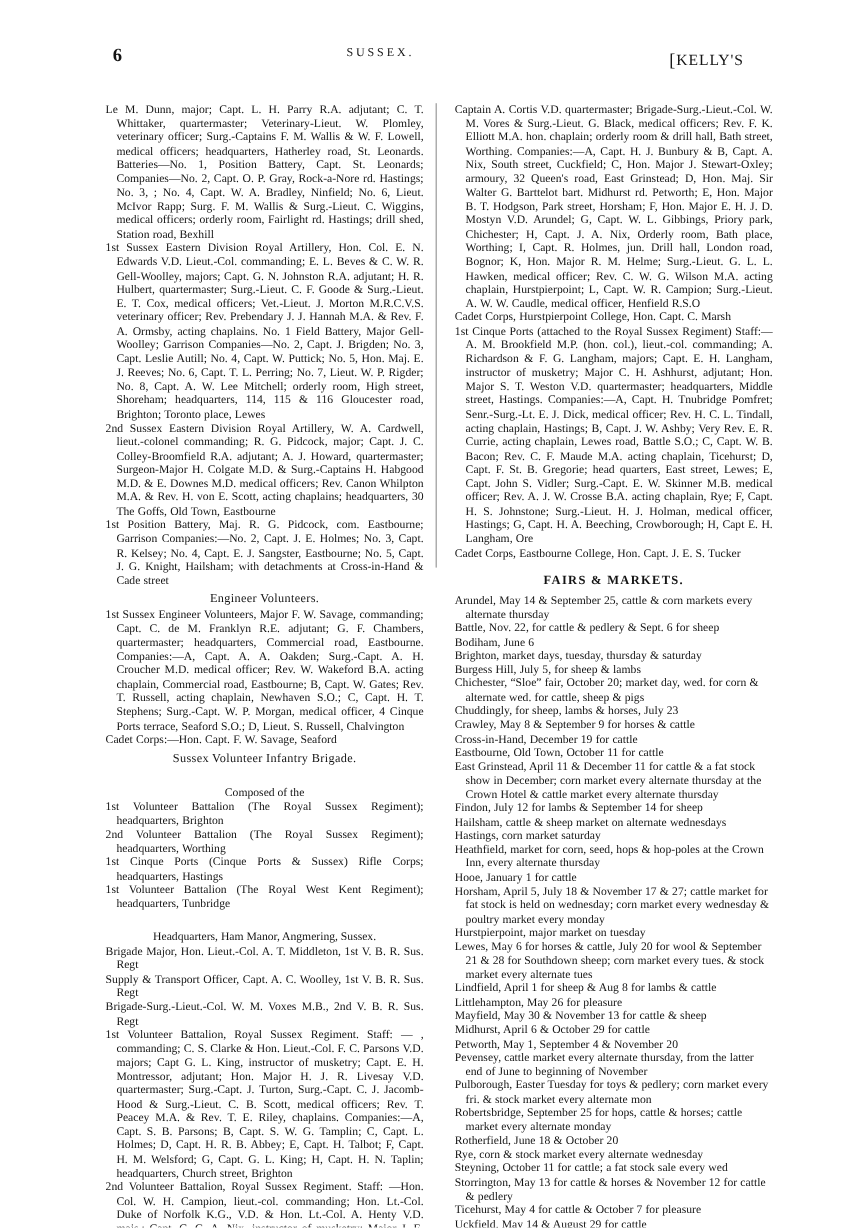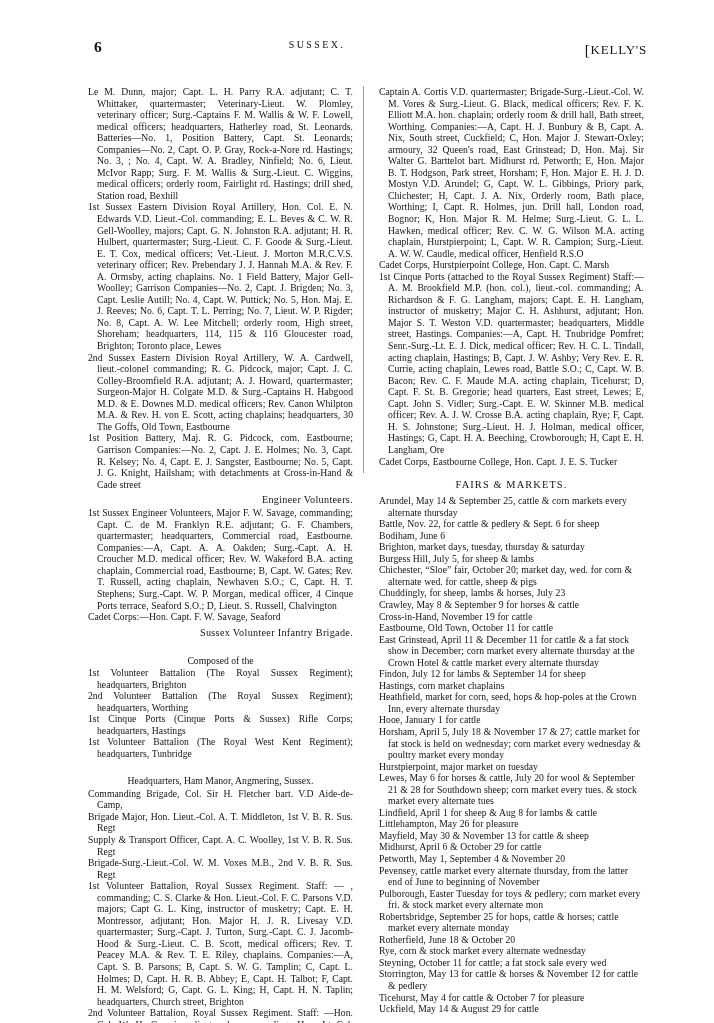--- a/index.html
+++ b/index.html
@@ -38,21 +38,21 @@
     left: 0;
     top: 1px;
     width: 634px;
     text-align: center;
     font-size: 10px;
     letter-spacing: 2.4px;
     font-weight: normal;
   }
   .head-pub {
     position: absolute;
-    right: 67px;
+    right: 94px;
     top: 4px;
     font-size: 11px;
     letter-spacing: 0.8px;
   }
   .head-pub .bracket {
     font-size: 15px;
     vertical-align: -1px;
   }
   .head-pub .smallcap-k {
     font-size: 13px;
@@ -91,37 +91,38 @@
     text-justify: inter-word;
     letter-spacing: 0.02px;
     word-spacing: 0.2px;
   }
   p.hang {
     padding-left: 9px;
     text-indent: -9px;
   }
   .sect-head {
     margin: 4px 0 1px 0;
-    text-align: right;
+    text-align: center;
     font-size: 10.2px;
     line-height: 12px;
     letter-spacing: 0.3px;
   }
   .sect-sub {
     margin: 16px 0 1px 0;
     text-align: center;
     font-size: 9.7px;
     line-height: 11.4px;
   }
   .fairs-head {
     margin: 12px 0 4px 0;
     text-align: center;
     font-size: 10.4px;
     letter-spacing: 1.1px;
     line-height: 12px;
+    font-weight: bold;
   }
 
   .entry {
     margin: 0;
     font-size: 9.7px;
     line-height: 11.55px;
     padding-left: 9px;
     text-indent: -9px;
     text-align: left;
   }
@@ -149,46 +150,46 @@
       <div class="sect-head">Engineer Volunteers.</div>
       <p class="entry just"><span>1st</span> <span>Sussex Engineer Volunteers, Major F. W. Savage, commanding; Capt. C. de M. Franklyn R.E. adjutant; G. F. Chambers, quartermaster; headquarters, Commercial road, Eastbourne. Companies:—A, Capt. A. A. Oakden; Surg.-Capt. A. H. Croucher M.D. medical officer; Rev. W. Wakeford B.A. acting chaplain, Commercial road, Eastbourne; B, Capt. W. Gates; Rev. T. Russell, acting chaplain, Newhaven S.O.; C, Capt. H. T. Stephens; Surg.-Capt. W. P. Morgan, medical officer, 4 Cinque Ports terrace, Seaford S.O.; D, Lieut. S. Russell, Chalvington</span></p>
       <p class="entry just"><span>Cadet Corps:—Hon. Capt. F. W. Savage, Seaford</span></p>
       <div class="sect-head">Sussex Volunteer Infantry Brigade.</div>
       <div class="sect-sub">Composed of the</div>
       <p class="entry just"><span>1st</span> <span>Volunteer Battalion (The Royal Sussex Regiment); headquarters, Brighton</span></p>
       <p class="entry just"><span>2nd</span> <span>Volunteer Battalion (The Royal Sussex Regiment); headquarters, Worthing</span></p>
       <p class="entry just"><span>1st</span> <span>Cinque Ports (Cinque Ports &amp; Sussex) Rifle Corps; headquarters, Hastings</span></p>
       <p class="entry just"><span>1st</span> <span>Volunteer Battalion (The Royal West Kent Regiment); headquarters, Tunbridge</span></p>
       <div class="sect-sub">Headquarters, Ham Manor, Angmering, Sussex.</div>
-      <p class="entry just"><span>Commanding Brigade, Col. Sir H. Fletcher bart. V.D Aide-de-Camp,</span></p>
       <p class="entry just"><span>Brigade Major, Hon. Lieut.-Col. A. T. Middleton, 1st V. B. R. Sus. Regt</span></p>
       <p class="entry just"><span>Supply &amp; Transport Officer, Capt. A. C. Woolley, 1st V. B. R. Sus. Regt</span></p>
       <p class="entry just"><span>Brigade-Surg.-Lieut.-Col. W. M. Voxes M.B., 2nd V. B. R. Sus. Regt</span></p>
       <p class="entry just"><span>1st</span> <span>Volunteer Battalion, Royal Sussex Regiment. Staff: —                              , commanding; C. S. Clarke &amp; Hon. Lieut.-Col. F. C. Parsons V.D. majors; Capt G. L. King, instructor of musketry; Capt. E. H. Montressor, adjutant; Hon. Major H. J. R. Livesay V.D. quartermaster; Surg.-Capt. J. Turton, Surg.-Capt. C. J. Jacomb-Hood &amp; Surg.-Lieut. C. B. Scott, medical officers; Rev. T. Peacey M.A. &amp; Rev. T. E. Riley, chaplains. Companies:—A, Capt. S. B. Parsons; B, Capt. S. W. G. Tamplin; C, Capt. L. Holmes; D, Capt. H. R. B. Abbey; E, Capt. H. Talbot; F, Capt. H. M. Welsford; G, Capt. G. L. King; H, Capt. H. N. Taplin; headquarters, Church street, Brighton</span></p>
       <p class="entry just"><span>2nd</span> <span>Volunteer Battalion, Royal Sussex Regiment. Staff: —Hon. Col. W. H. Campion, lieut.-col. commanding; Hon. Lt.-Col. Duke of Norfolk K.G., V.D. &amp; Hon. Lt.-Col. A. Henty V.D. majs.; Capt. C. G. A. Nix, instructor of musketry; Major J. E. Pierson, adjutant; Hon.</span></p>
     </div>
   <div class="col col-right">
       <p class="hang">Captain A. Cortis V.D. quartermaster; Brigade-Surg.-Lieut.-Col. W. M. Vores &amp; Surg.-Lieut. G. Black, medical officers; Rev. F. K. Elliott M.A. hon. chaplain; orderly room &amp; drill hall, Bath street, Worthing. Companies:—A, Capt. H. J. Bunbury &amp; B, Capt. A. Nix, South street, Cuckfield; C, Hon. Major J. Stewart-Oxley; armoury, 32 Queen's road, East Grinstead; D, Hon. Maj. Sir Walter G. Barttelot bart. Midhurst rd. Petworth; E, Hon. Major B. T. Hodgson, Park street, Horsham; F, Hon. Major E. H. J. D. Mostyn V.D. Arundel; G, Capt. W. L. Gibbings, Priory park, Chichester; H, Capt. J. A. Nix, Orderly room, Bath place, Worthing; I, Capt. R. Holmes, jun. Drill hall, London road, Bognor; K, Hon. Major R. M. Helme; Surg.-Lieut. G. L. L. Hawken, medical officer; Rev. C. W. G. Wilson M.A. acting chaplain, Hurstpierpoint; L, Capt. W. R. Campion; Surg.-Lieut. A. W. W. Caudle, medical officer, Henfield R.S.O</p>
       <p class="entry just"><span>Cadet Corps, Hurstpierpoint College, Hon. Capt. C. Marsh</span></p>
       <p class="entry just"><span>1st</span> <span>Cinque Ports (attached to the Royal Sussex Regiment) Staff:—A. M. Brookfield M.P. (hon. col.), lieut.-col. commanding; A. Richardson &amp; F. G. Langham, majors; Capt. E. H. Langham, instructor of musketry; Major C. H. Ashhurst, adjutant; Hon. Major S. T. Weston V.D. quartermaster; headquarters, Middle street, Hastings. Companies:—A, Capt. H. Tnubridge Pomfret; Senr.-Surg.-Lt. E. J. Dick, medical officer; Rev. H. C. L. Tindall, acting chaplain, Hastings; B, Capt. J. W. Ashby; Very Rev. E. R. Currie, acting chaplain, Lewes road, Battle S.O.; C, Capt. W. B. Bacon; Rev. C. F. Maude M.A. acting chaplain, Ticehurst; D, Capt. F. St. B. Gregorie; head quarters, East street, Lewes; E, Capt. John S. Vidler; Surg.-Capt. E. W. Skinner M.B. medical officer; Rev. A. J. W. Crosse B.A. acting chaplain, Rye; F, Capt. H. S. Johnstone; Surg.-Lieut. H. J. Holman, medical officer, Hastings; G, Capt. H. A. Beeching, Crowborough; H, Capt E. H. Langham, Ore</span></p>
       <p class="entry just"><span>Cadet Corps, Eastbourne College, Hon. Capt. J. E. S. Tucker</span></p>
       <div class="fairs-head">FAIRS &amp; MARKETS.</div>
       <p class="entry">Arundel, May 14 &amp; September 25, cattle &amp; corn markets every alternate thursday</p>
       <p class="entry">Battle, Nov. 22, for cattle &amp; pedlery &amp; Sept. 6 for sheep</p>
       <p class="entry">Bodiham, June 6</p>
       <p class="entry">Brighton, market days, tuesday, thursday &amp; saturday</p>
       <p class="entry">Burgess Hill, July 5, for sheep &amp; lambs</p>
       <p class="entry">Chichester, “Sloe” fair, October 20; market day, wed. for corn &amp; alternate wed. for cattle, sheep &amp; pigs</p>
       <p class="entry">Chuddingly, for sheep, lambs &amp; horses, July 23</p>
       <p class="entry">Crawley, May 8 &amp; September 9 for horses &amp; cattle</p>
-      <p class="entry">Cross-in-Hand, November 19 for cattle</p>
+      <p class="entry">Cross-in-Hand, December 19 for cattle</p>
       <p class="entry">Eastbourne, Old Town, October 11 for cattle</p>
       <p class="entry">East Grinstead, April 11 &amp; December 11 for cattle &amp; a fat stock show in December; corn market every alternate thursday at the Crown Hotel &amp; cattle market every alternate thursday</p>
       <p class="entry">Findon, July 12 for lambs &amp; September 14 for sheep</p>
-      <p class="entry">Hastings, corn market chaplains</p>
+      <p class="entry">Hailsham, cattle &amp; sheep market on alternate wednesdays</p>
+      <p class="entry">Hastings, corn market saturday</p>
       <p class="entry">Heathfield, market for corn, seed, hops &amp; hop-poles at the Crown Inn, every alternate thursday</p>
       <p class="entry">Hooe, January 1 for cattle</p>
       <p class="entry">Horsham, April 5, July 18 &amp; November 17 &amp; 27; cattle market for fat stock is held on wednesday; corn market every wednesday &amp; poultry market every monday</p>
       <p class="entry">Hurstpierpoint, major market on tuesday</p>
       <p class="entry">Lewes, May 6 for horses &amp; cattle, July 20 for wool &amp; September 21 &amp; 28 for Southdown sheep; corn market every tues. &amp; stock market every alternate tues</p>
       <p class="entry">Lindfield, April 1 for sheep &amp; Aug 8 for lambs &amp; cattle</p>
       <p class="entry">Littlehampton, May 26 for pleasure</p>
       <p class="entry">Mayfield, May 30 &amp; November 13 for cattle &amp; sheep</p>
       <p class="entry">Midhurst, April 6 &amp; October 29 for cattle</p>
       <p class="entry">Petworth, May 1, September 4 &amp; November 20</p>

